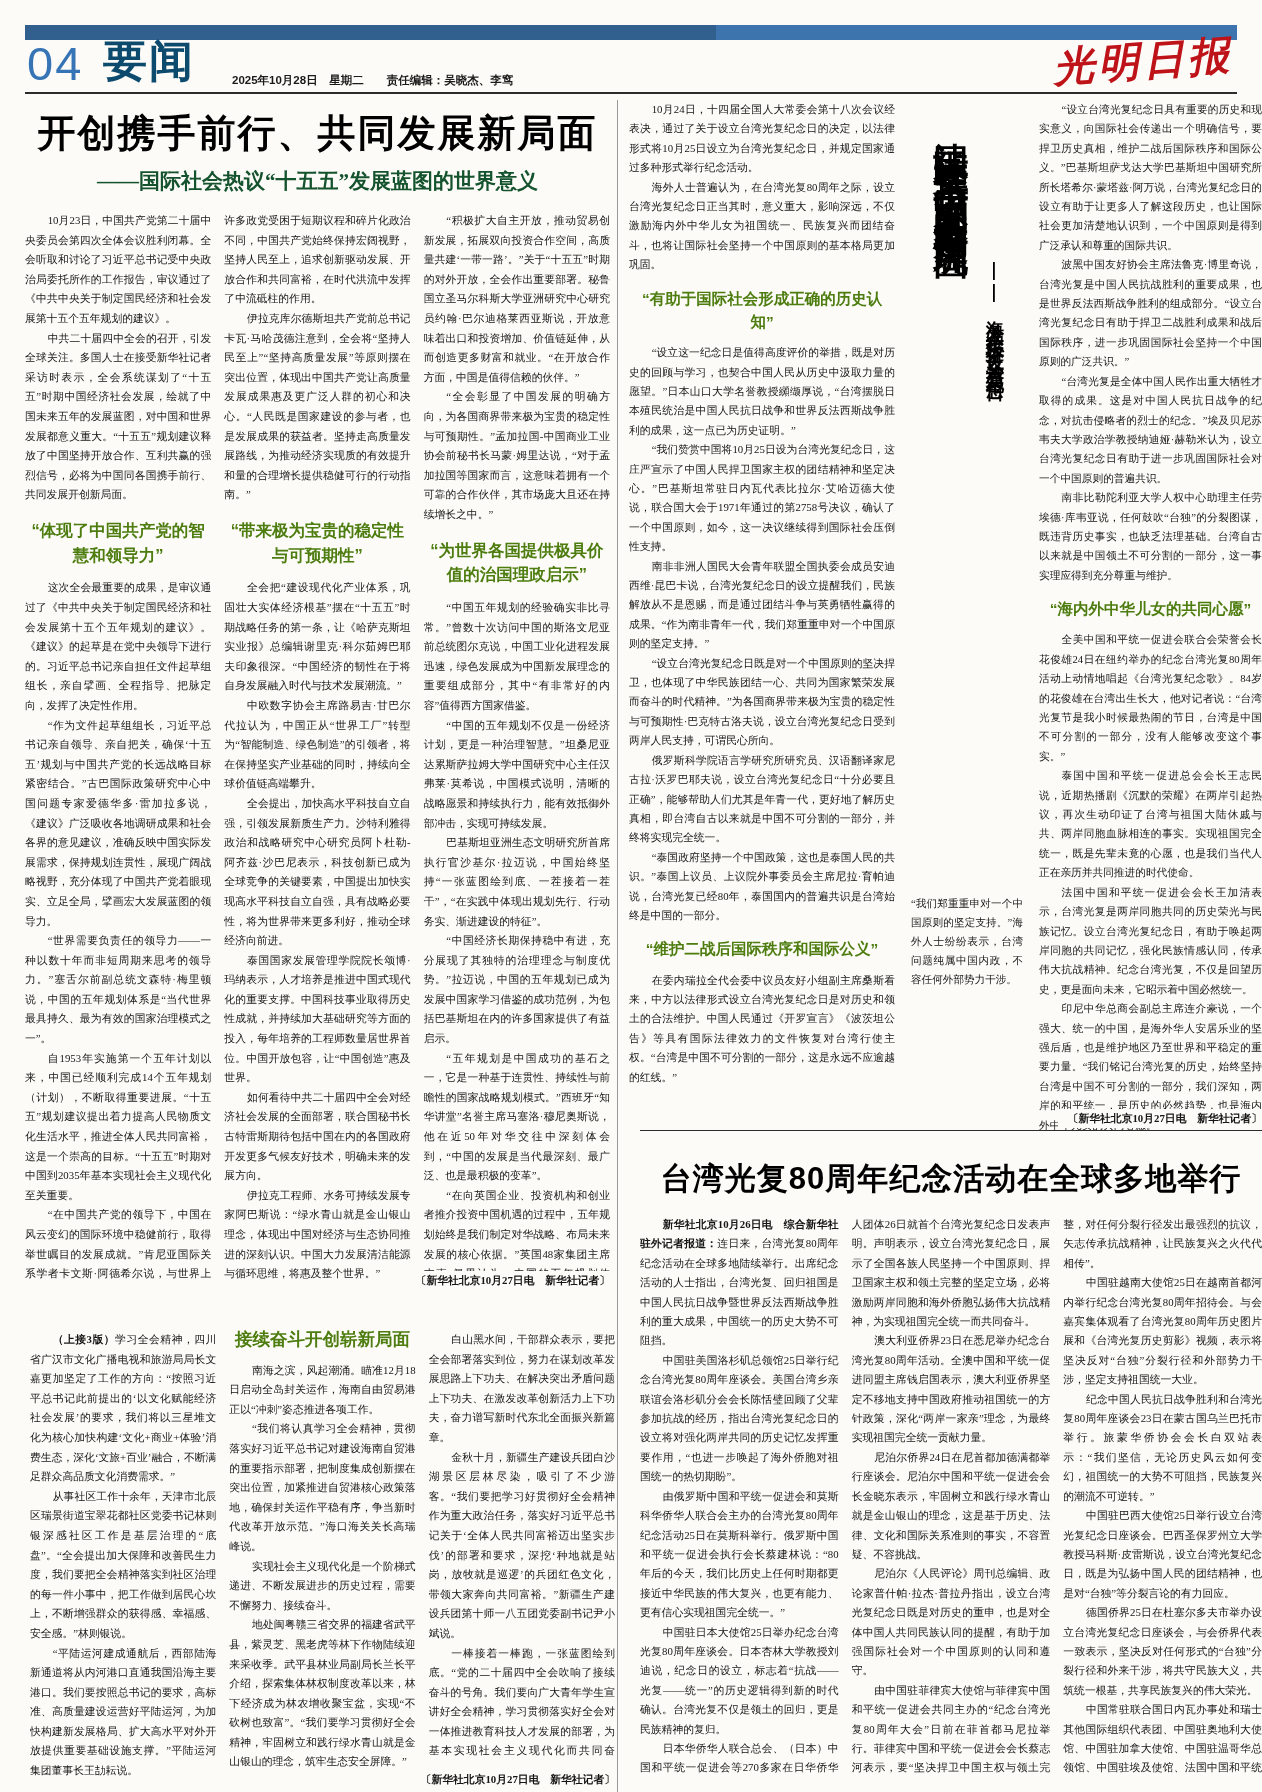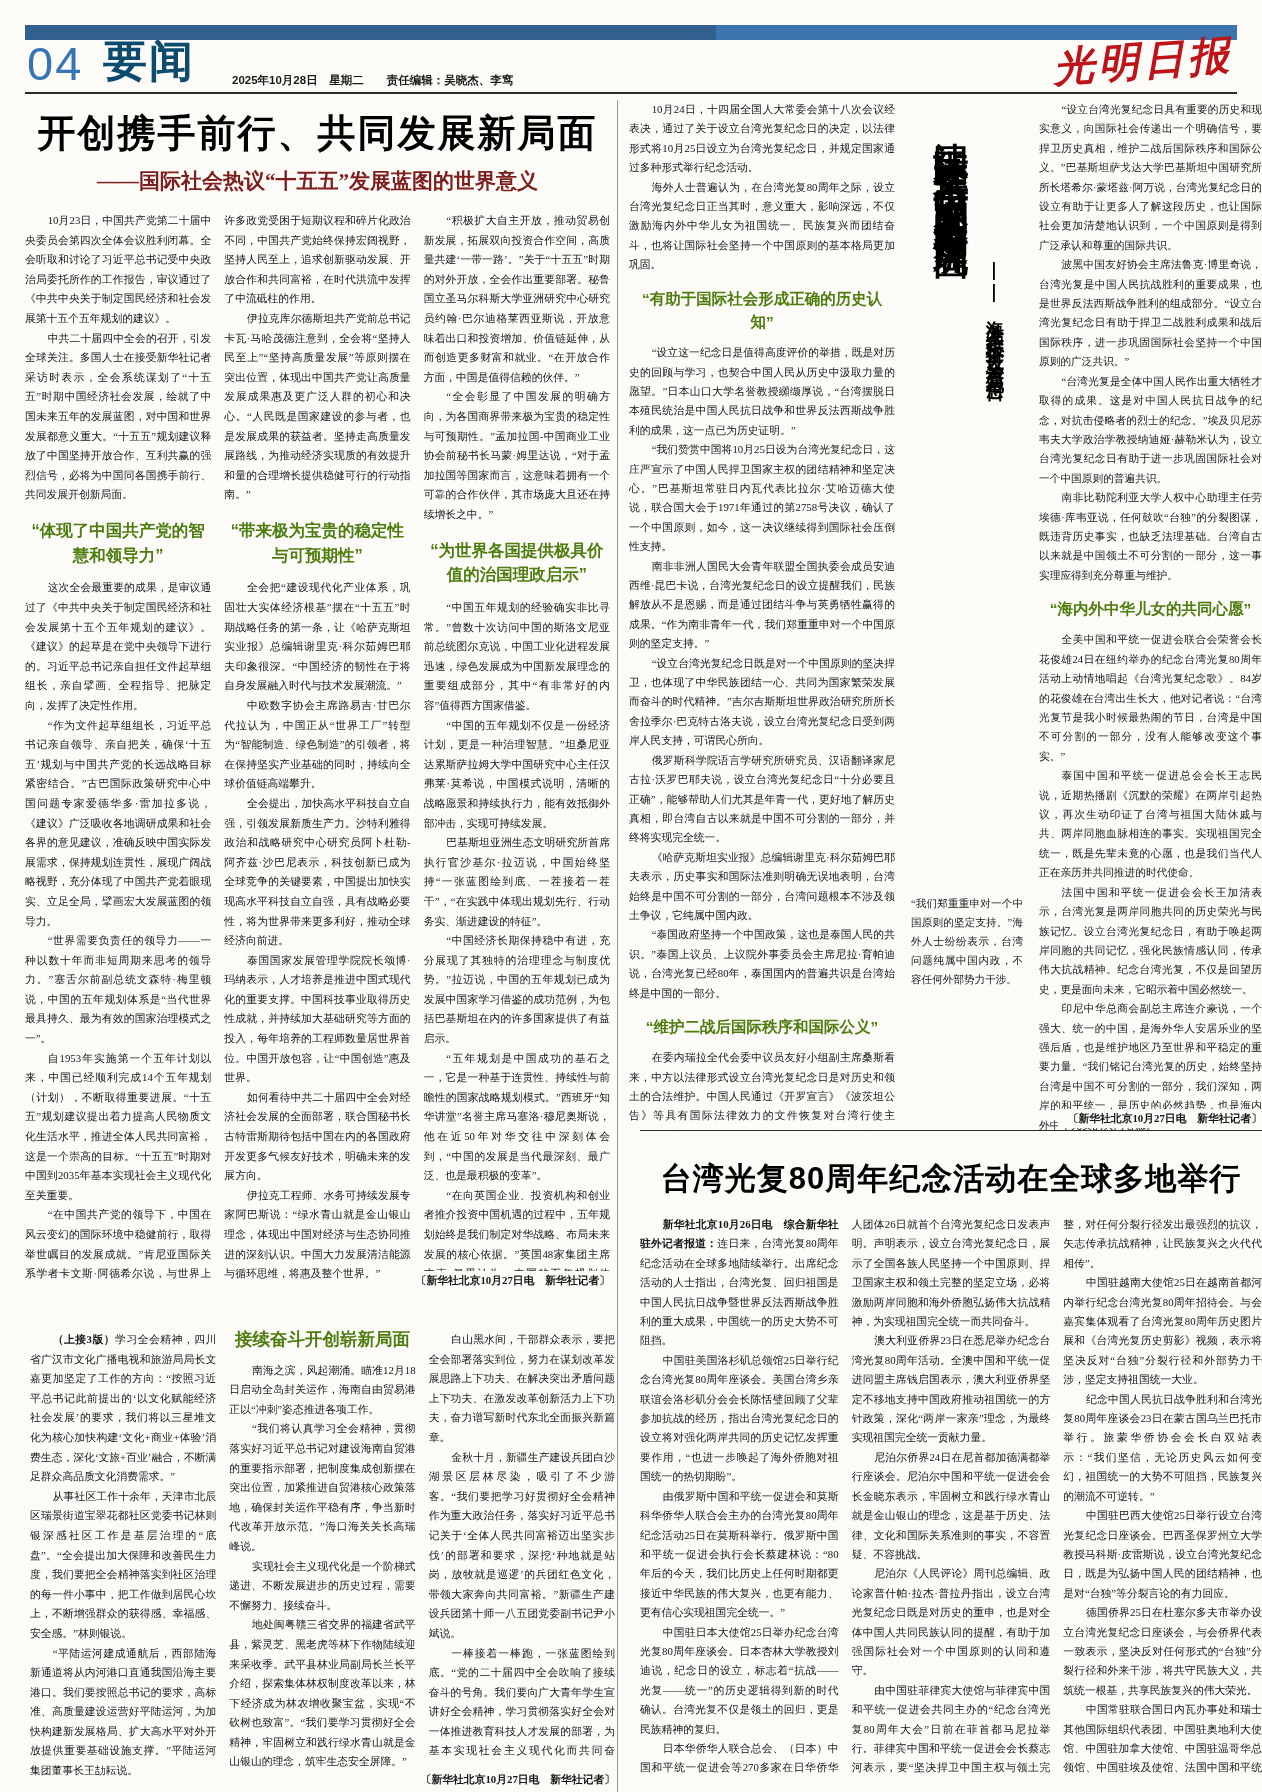--- a/index.html
+++ b/index.html
@@ -24,21 +24,21 @@
   .para{margin:0;text-indent:2.1em;text-align:justify;}
   .flow-subhead{text-indent:0;text-align:center;font-family:"Liberation Sans",sans-serif;
           font-weight:700;color:#4d7c0f;}
   .signature,.sig-abs{font-weight:700;text-indent:0;}
   .sig-abs{position:absolute;right:0;bottom:2px;background:#fcfbf7;padding-left:10px;}
   .cols3{column-count:3;column-gap:13px;column-fill:auto;overflow:hidden;}
   
   .art-main{position:absolute;left:25px;top:100px;width:585px;}
   .art-main h1{margin:8px 0 2px;text-align:center;font-family:"Liberation Sans",sans-serif;
           font-size:38px;font-weight:900;letter-spacing:2px;color:#000;}
-  .art-main h2{margin:8px 0 16px;text-align:center;font-size:21px;font-weight:700;color:#7f1d1d;}
+  .art-main h2{margin:8px 0 16px;text-align:center;font-size:21px;font-weight:700;color:#14532d;}
   .art-main .body{position:relative;height:1082px;font-size:10.8px;line-height:19.6px;}
   .art-main .flow-subhead{font-size:16.5px;line-height:1.5;margin:13px 4px 11px;}
   .art-main .sig-abs,.art-t1 .sig-abs,.art-cont .sig-abs{font-size:10.8px;}
   
   .vrule{position:absolute;left:617px;top:100px;width:1px;height:1692px;background:#9a9a9a;}
   
   .art-t1{position:absolute;left:629px;top:100px;width:633px;height:1030px;display:flex;gap:13px;}
   .t1-col1{width:266px;height:1030px;overflow:hidden;font-size:10.8px;line-height:19.4px;}
   .t1-mid{width:118px;display:flex;flex-direction:column;align-items:center;}
   .vh-wrap{display:flex;flex-direction:row;justify-content:center;padding-top:14px;height:764px;}
@@ -115,23 +115,22 @@
   <div class="vrule"></div>
 
   <section class="art-t1">
     <div class="t1-col1">
         <p class="para">10月24日，十四届全国人大常委会第十八次会议经表决，通过了关于设立台湾光复纪念日的决定，以法律形式将10月25日设立为台湾光复纪念日，并规定国家通过多种形式举行纪念活动。</p>
         <p class="para">海外人士普遍认为，在台湾光复80周年之际，设立台湾光复纪念日正当其时，意义重大，影响深远，不仅激励海内外中华儿女为祖国统一、民族复兴而团结奋斗，也将让国际社会坚持一个中国原则的基本格局更加巩固。</p>
         <p class="flow-subhead">“有助于国际社会形成正确的历史认知”</p>
         <p class="para">“设立这一纪念日是值得高度评价的举措，既是对历史的回顾与学习，也契合中国人民从历史中汲取力量的愿望。”日本山口大学名誉教授纐缬厚说，“台湾摆脱日本殖民统治是中国人民抗日战争和世界反法西斯战争胜利的成果，这一点已为历史证明。”</p>
         <p class="para">“我们赞赏中国将10月25日设为台湾光复纪念日，这庄严宣示了中国人民捍卫国家主权的团结精神和坚定决心。”巴基斯坦常驻日内瓦代表比拉尔·艾哈迈德大使说，联合国大会于1971年通过的第2758号决议，确认了一个中国原则，如今，这一决议继续得到国际社会压倒性支持。</p>
         <p class="para">南非非洲人国民大会青年联盟全国执委会成员安迪西维·昆巴卡说，台湾光复纪念日的设立提醒我们，民族解放从不是恩赐，而是通过团结斗争与英勇牺牲赢得的成果。“作为南非青年一代，我们郑重重申对一个中国原则的坚定支持。”</p>
-        <p class="para">“设立台湾光复纪念日既是对一个中国原则的坚决捍卫，也体现了中华民族团结一心、共同为国家繁荣发展而奋斗的时代精神。”吉尔吉斯斯坦世界政治研究所所长舍拉季尔·巴克特古洛夫说，设立台湾光复纪念日受到两岸人民支持，可谓民心所向。</p>
+        <p class="para">“设立台湾光复纪念日既是对一个中国原则的坚决捍卫，也体现了中华民族团结一心、共同为国家繁荣发展而奋斗的时代精神。”为各国商界带来极为宝贵的稳定性与可预期性·巴克特古洛夫说，设立台湾光复纪念日受到两岸人民支持，可谓民心所向。</p>
         <p class="para">俄罗斯科学院语言学研究所研究员、汉语翻译家尼古拉·沃罗巴耶夫说，设立台湾光复纪念日“十分必要且正确”，能够帮助人们尤其是年青一代，更好地了解历史真相，即台湾自古以来就是中国不可分割的一部分，并终将实现完全统一。</p>
-        <p class="para">《哈萨克斯坦实业报》总编辑谢里克·科尔茹姆巴耶夫表示，历史事实和国际法准则明确无误地表明，台湾始终是中国不可分割的一部分，台湾问题根本不涉及领土争议，它纯属中国内政。</p>
         <p class="para">“泰国政府坚持一个中国政策，这也是泰国人民的共识。”泰国上议员、上议院外事委员会主席尼拉·育帕迪说，台湾光复已经80年，泰国国内的普遍共识是台湾始终是中国的一部分。</p>
         <p class="flow-subhead">“维护二战后国际秩序和国际公义”</p>
         <p class="para">在委内瑞拉全代会委中议员友好小组副主席桑斯看来，中方以法律形式设立台湾光复纪念日是对历史和领土的合法维护。中国人民通过《开罗宣言》《波茨坦公告》等具有国际法律效力的文件恢复对台湾行使主权。“台湾是中国不可分割的一部分，这是永远不应逾越的红线。”</p>
       </div>
     <div class="t1-mid">
       <div class="vh-wrap">
         <div class="vh-main">让国际社会坚持一个中国原则的基本格局更加巩固</div>
         <div class="vh-sub">——海外人士积极评价设立台湾光复纪念日</div>
       </div>
       <div class="vh-tail">“我们郑重重申对一个中国原则的坚定支持。”海外人士纷纷表示，台湾问题纯属中国内政，不容任何外部势力干涉。</div>

